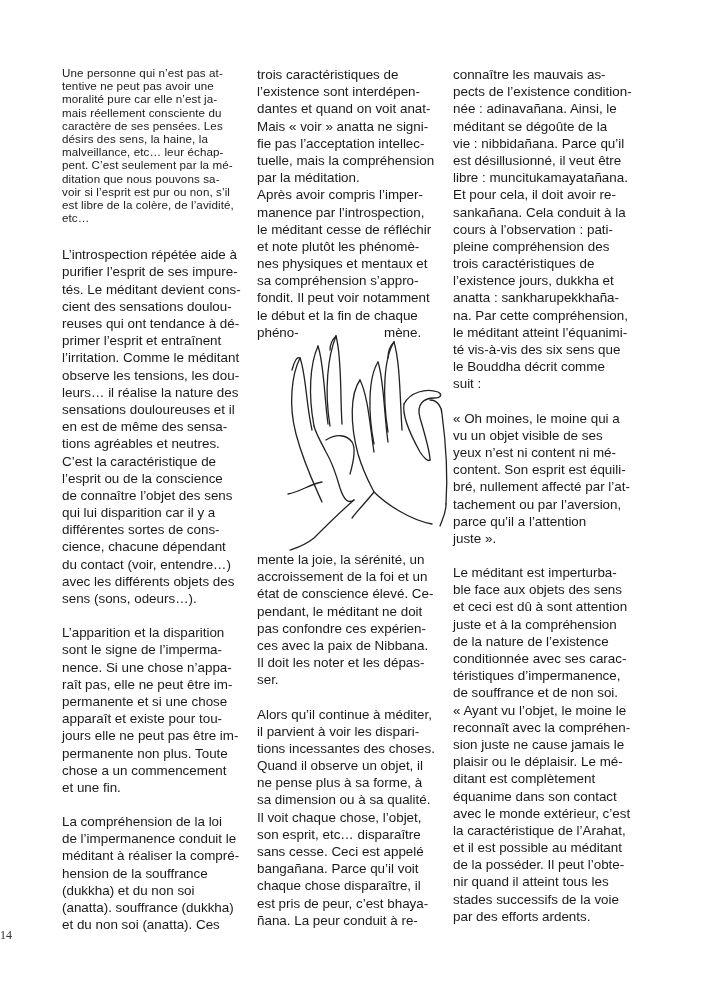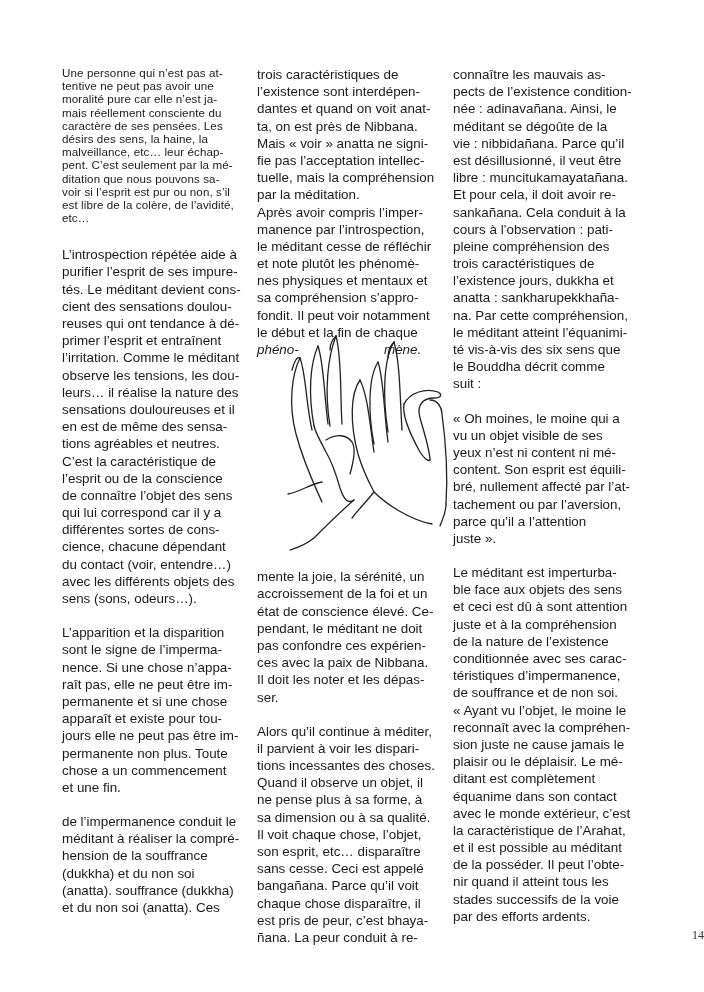--- a/index.html
+++ b/index.html
@@ -7,23 +7,23 @@
   .page { position: absolute; left: 0; top: 0; width: 664px; height: 992px; background: #ffffff; border-radius: 18px; }
   .col { position: absolute; top: 66px; font-family: "Liberation Sans", sans-serif; color: #1a1a1a; }
   .col1 { left: 62px; width: 190px; }
   .col2 { left: 257px; width: 192px; }
   .col3 { left: 453px; width: 198px; }
   .line { display: block; white-space: nowrap; font-size: 13.4px; line-height: 17.2px; height: 17.2px; }
   .col1 .small .line { font-size: 11.6px; line-height: 13.2px; height: 13.2px; letter-spacing: 0.1px; }
   .para { display: block; }
   .gap { display: block; height: 17px; }
   .hand { position: absolute; left: 270px; top: 334px; width: 180px; height: 220px; }
-  .page-number { position: absolute; left: 0; width: 704px; top: 928px; text-align: right;
+  .page-number { position: absolute; left: 0; width: 704px; top: 928px; text-align: left;
     font-family: "Liberation Serif", serif; font-size: 12px; color: #333; }
-  .pheno-row { position: relative; font-style: italic; }
+  .pheno-row { position: relative; }
   .pheno-right { position: absolute; left: 127px; top: 0; }
 </style>
 </head>
 <body>
 
 <div class="page">
 
   <div class="col col1" id="col1">
       <div class="para small">
         <span class="line">Une personne qui n’est pas at-</span>
@@ -49,21 +49,21 @@
         <span class="line">primer l’esprit et entraînent</span>
         <span class="line">l’irritation. Comme le méditant</span>
         <span class="line">observe les tensions, les dou-</span>
         <span class="line">leurs… il réalise la nature des</span>
         <span class="line">sensations douloureuses et il</span>
         <span class="line">en est de même des sensa-</span>
         <span class="line">tions agréables et neutres.</span>
         <span class="line">C’est la caractéristique de</span>
         <span class="line">l’esprit ou de la conscience</span>
         <span class="line">de connaître l’objet des sens</span>
-        <span class="line">qui lui correspond car il y a</span>
+        <span class="line">qui lui disparition car il y a</span>
         <span class="line">différentes sortes de cons-</span>
         <span class="line">cience, chacune dépendant</span>
         <span class="line">du contact (voir, entendre…)</span>
         <span class="line">avec les différents objets des</span>
         <span class="line">sens (sons, odeurs…).</span>
       </div>
       <div class="gap" style="height: 17px;"></div>
       <div class="para ">
         <span class="line">L’apparition et la disparition</span>
         <span class="line">sont le signe de l’imperma-</span>
@@ -71,35 +71,35 @@
         <span class="line">raît pas, elle ne peut être im-</span>
         <span class="line">permanente et si une chose</span>
         <span class="line">apparaît et existe pour tou-</span>
         <span class="line">jours elle ne peut pas être im-</span>
         <span class="line">permanente non plus. Toute</span>
         <span class="line">chose a un commencement</span>
         <span class="line">et une fin.</span>
       </div>
       <div class="gap" style="height: 17px;"></div>
       <div class="para ">
+        <span class="line">La compréhension de la loi</span>
         <span class="line">de l’impermanence conduit le</span>
         <span class="line">méditant à réaliser la compré-</span>
         <span class="line">hension de la souffrance</span>
         <span class="line">(dukkha) et du non soi</span>
         <span class="line">(anatta).  souffrance (dukkha)</span>
         <span class="line">et du non soi (anatta). Ces</span>
       </div>
     </div>
 
   <div class="col col2" id="col2">
       <div class="para ">
         <span class="line">trois caractéristiques de</span>
         <span class="line">l’existence sont interdépen-</span>
         <span class="line">dantes et quand on voit anat-</span>
-        <span class="line">ta, on est près de Nibbana.</span>
         <span class="line">Mais « voir » anatta ne signi-</span>
         <span class="line">fie pas l’acceptation intellec-</span>
         <span class="line">tuelle, mais la compréhension</span>
         <span class="line">par la méditation.</span>
         <span class="line">Après avoir compris l’imper-</span>
         <span class="line">manence par l’introspection,</span>
         <span class="line">le méditant cesse de réfléchir</span>
         <span class="line">et note plutôt les phénomè-</span>
         <span class="line">nes physiques et mentaux et</span>
         <span class="line">sa compréhension s’appro-</span>

